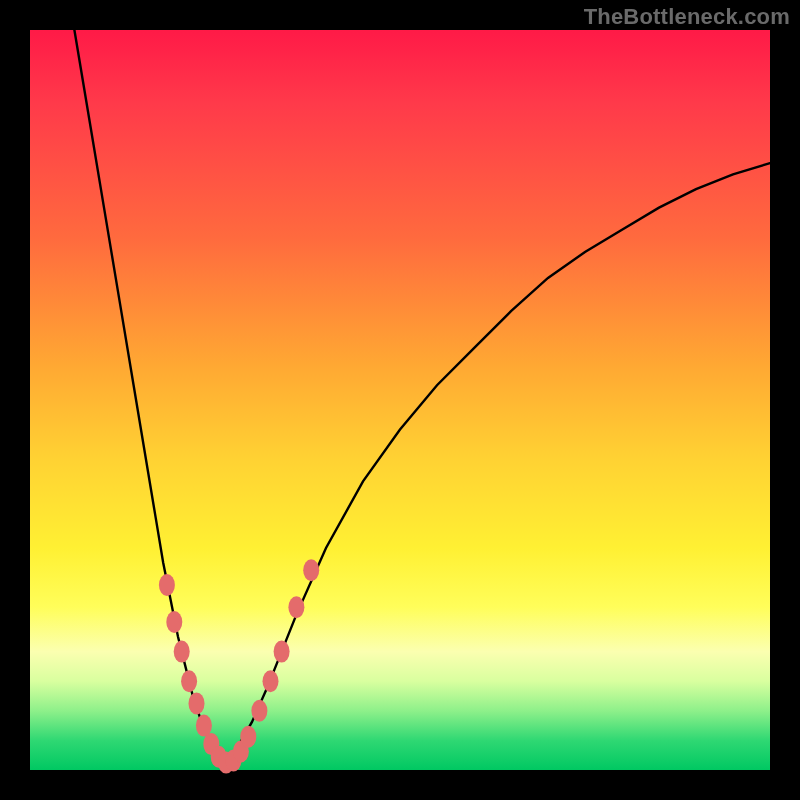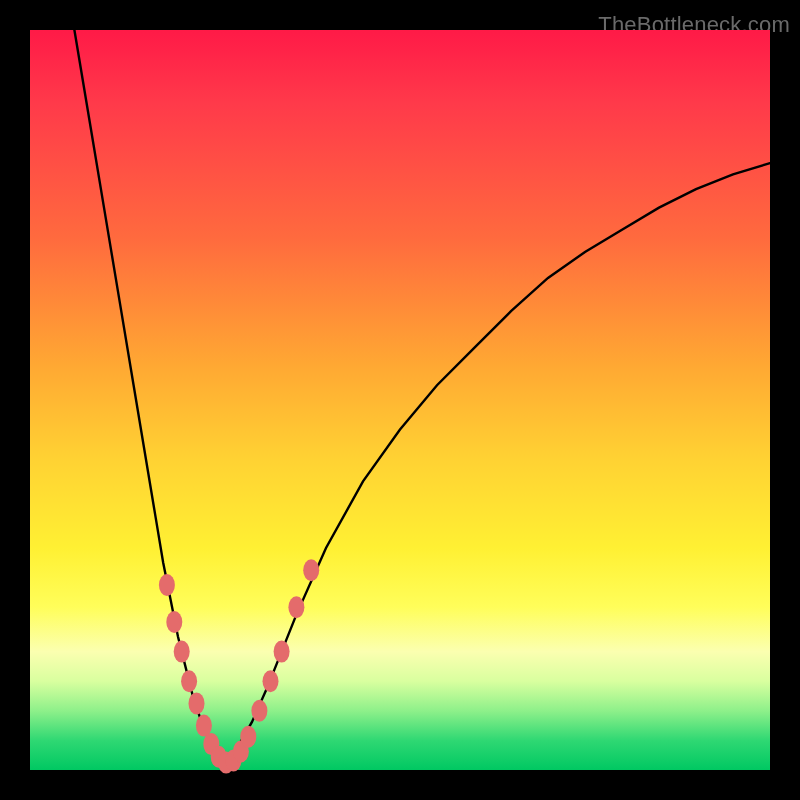--- a/index.html
+++ b/index.html
@@ -36,26 +36,26 @@
       #fffe5a 78%,
       #fbffb0 84%,
       #d9ff9f 88%,
       #8ef08a 92%,
       #2fd873 96%,
       #00c862 100%
     );
   }
   .watermark {
     position: absolute;
-    top: 12px;
+    top: 4px;
     right: 10px;
     color: #6a6a6a;
     font-size: 22px;
     letter-spacing: 0.2px;
-    font-weight: 400;
+    font-weight: 700;
     user-select: none;
   }
   svg.curves {
     position: absolute;
     left: 0;
     top: 0;
     width: 740px;
     height: 740px;
     overflow: visible;
   }

